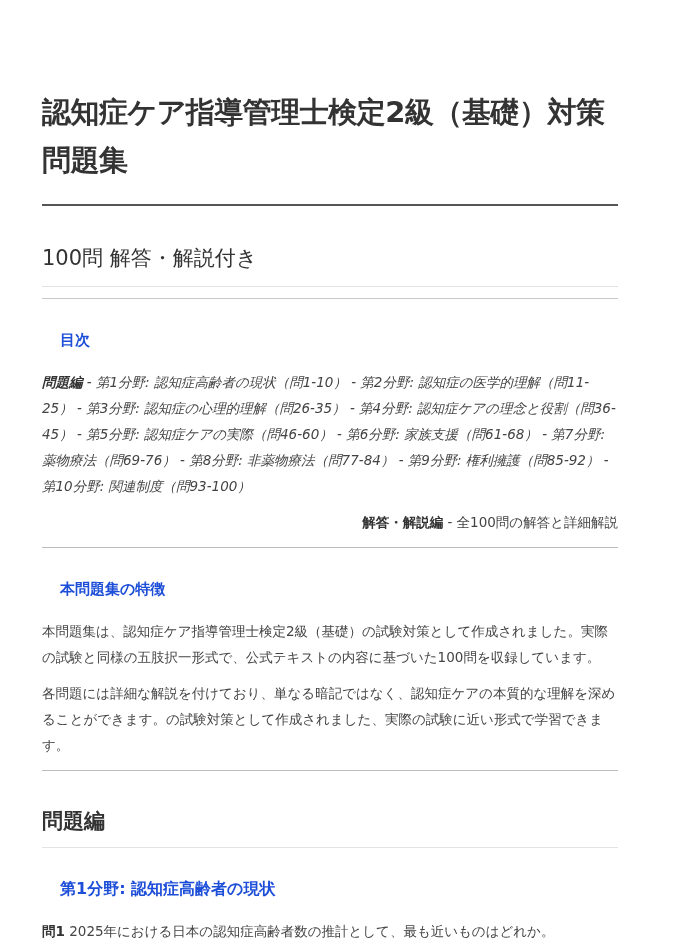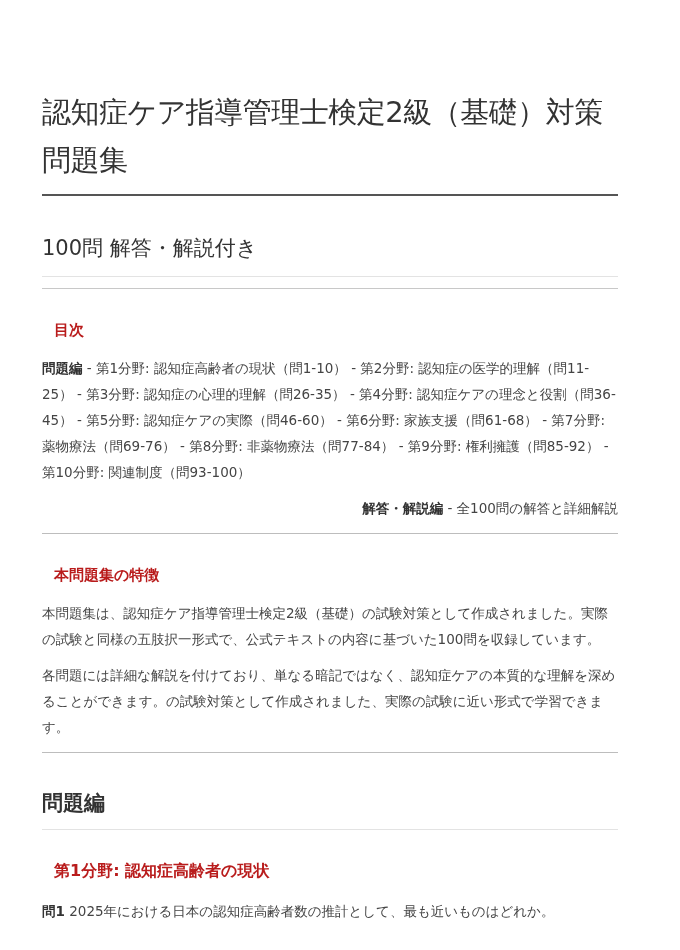--- a/index.html
+++ b/index.html
@@ -4,41 +4,41 @@
   <style>
     html, body { margin: 0; padding: 0; background: #ffffff; }
     body {
       width: 680px; height: 950px; overflow: hidden;
       font-family: "DejaVu Sans", "Liberation Sans", sans-serif;
       color: #333333;
     }
     .page { position: relative; padding: 0 62px 0 42px; }
     .doc-title {
       margin: 0; padding-top: 88px;
-      font-size: 29px; line-height: 48px; font-weight: normal; color: #333;
+      font-size: 29px; line-height: 48px; font-weight: bold; color: #333;
       letter-spacing: -0.5px;
-      padding-bottom: 10px;
+      padding-bottom: 20px;
       border-bottom: 2px solid #555555;
     }
     .subtitle {
       margin: 0; margin-top: 38px;
       font-size: 21px; line-height: 28px; font-weight: normal; color: #333;
       padding-bottom: 14px;
       border-bottom: 1px solid #e3e3e3;
     }
     .hr-grey { border: 0; border-top: 1px solid #c8c8c8; margin: 11px 0 0 0; height: 0; }
     .h3 {
-      margin: 12px; font-size: 15px; line-height: 22px; font-weight: bold; color: #b91c1c;
+      margin: 18px; font-size: 15px; line-height: 22px; font-weight: bold; color: #1d4ed8;
     }
     .toc-heading { margin-top: 30px; }
     p.body {
       margin: 0; font-size: 13.5px; line-height: 26px; color: #444;
     }
     p.body b { color: #333; }
-    .toc-p1 { margin-top: 14px !important; }
+    .toc-p1 { margin-top: 14px !important; font-style: italic; }
     .toc-p2 { margin-top: 10px !important; text-align: right; }
     .hr-mid { border: 0; border-top: 1px solid #bdbdbd; margin: 12px 0 0 0; height: 0; }
     .feat-heading { margin-top: 30px; }
     .feat-p1 { margin-top: 14px !important; }
     .feat-p2 { margin-top: 10px !important; }
     .hr-end { border: 0; border-top: 1px solid #bdbdbd; margin: 12px 0 0 0; height: 0; }
     .section-title {
       margin: 0; margin-top: 36px;
       font-size: 21px; line-height: 28px; font-weight: bold; color: #333;
       padding-bottom: 12px;

